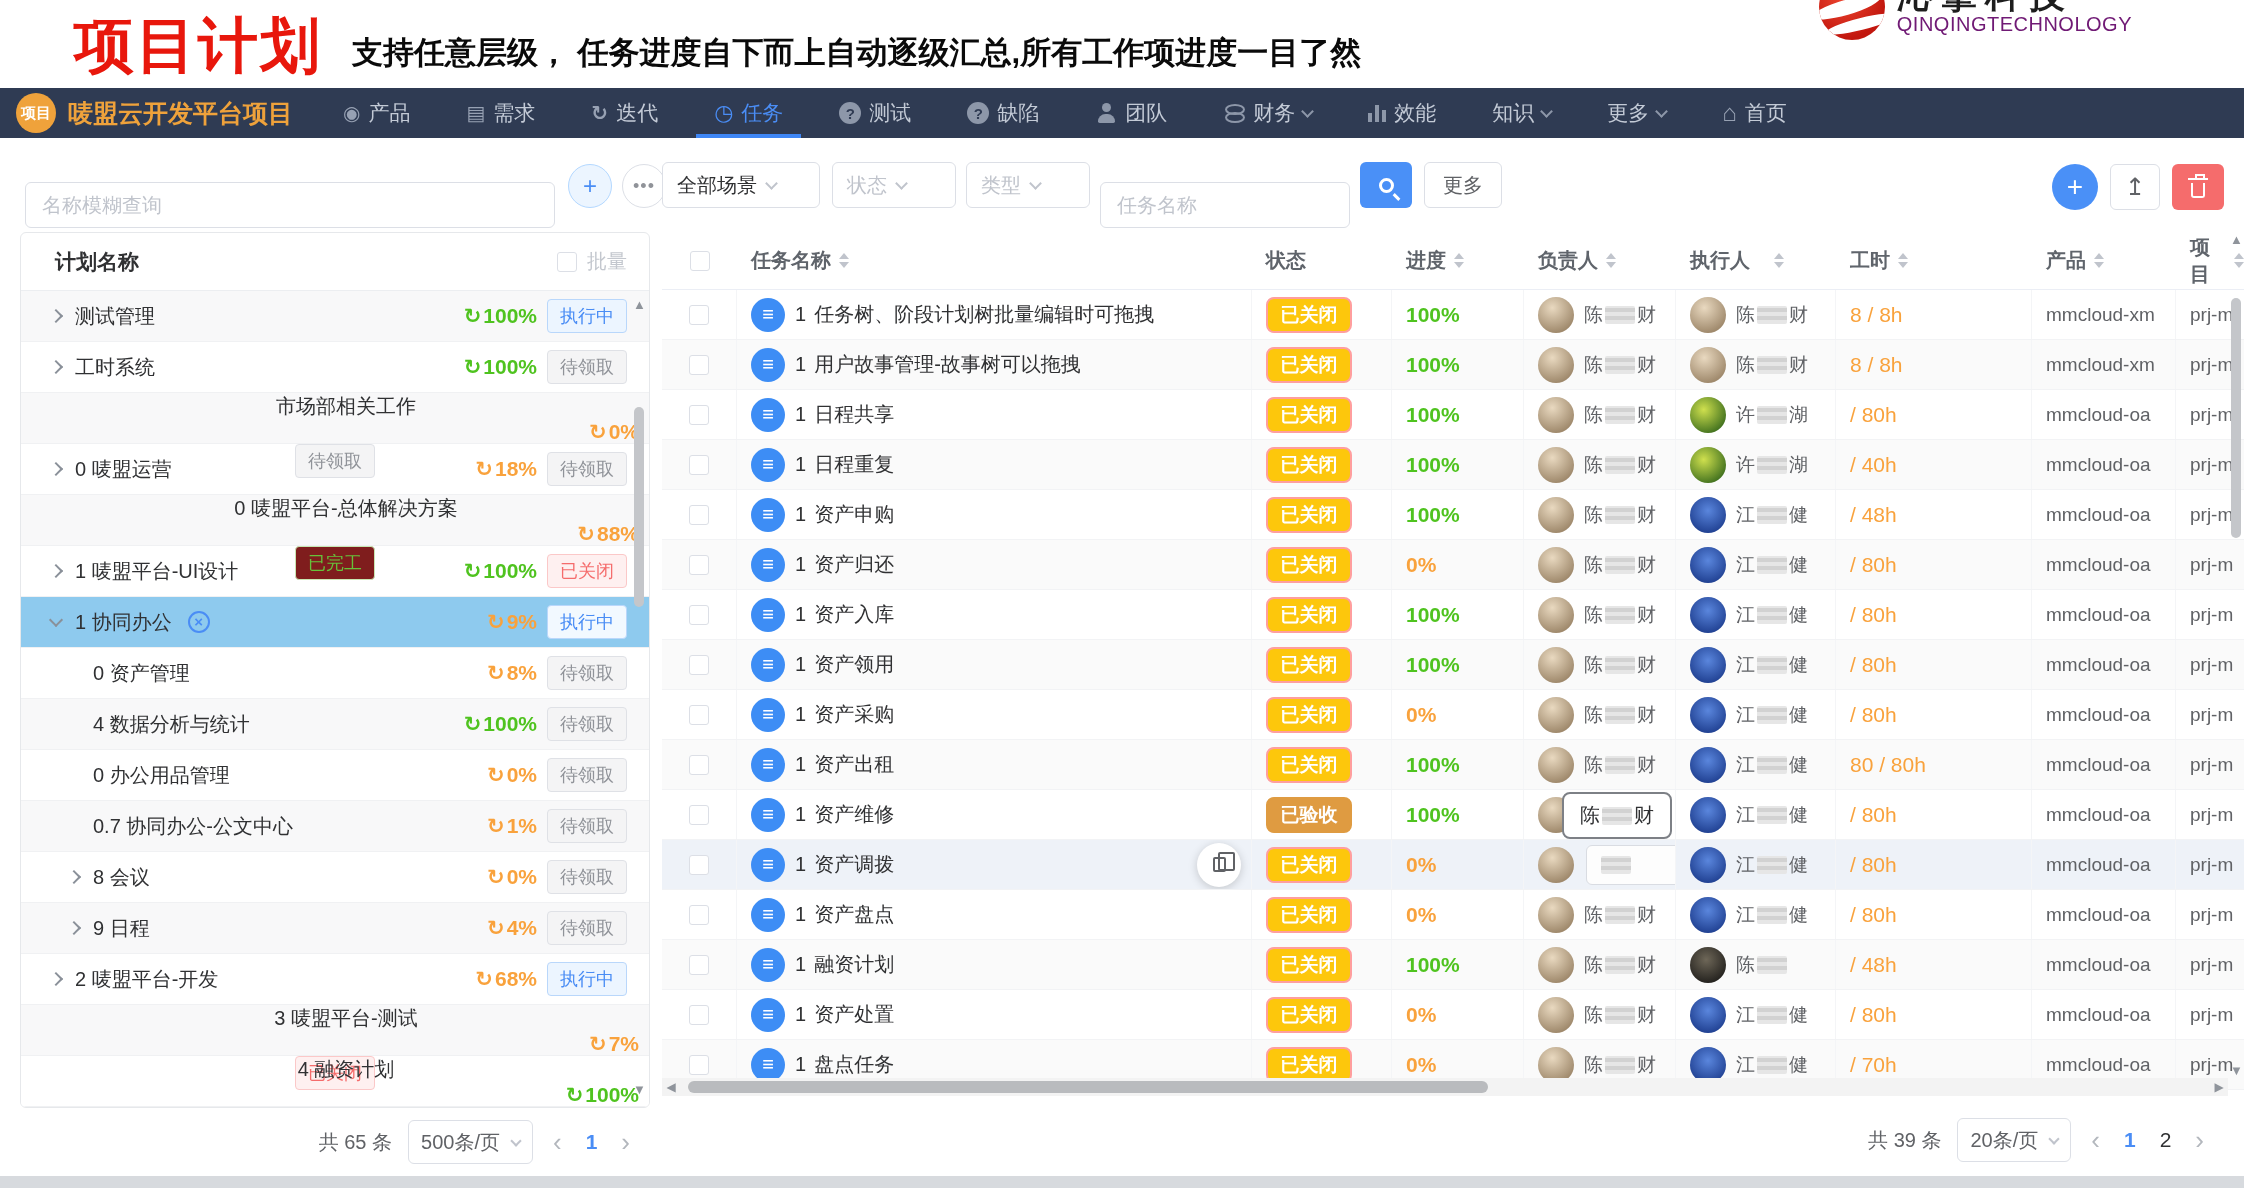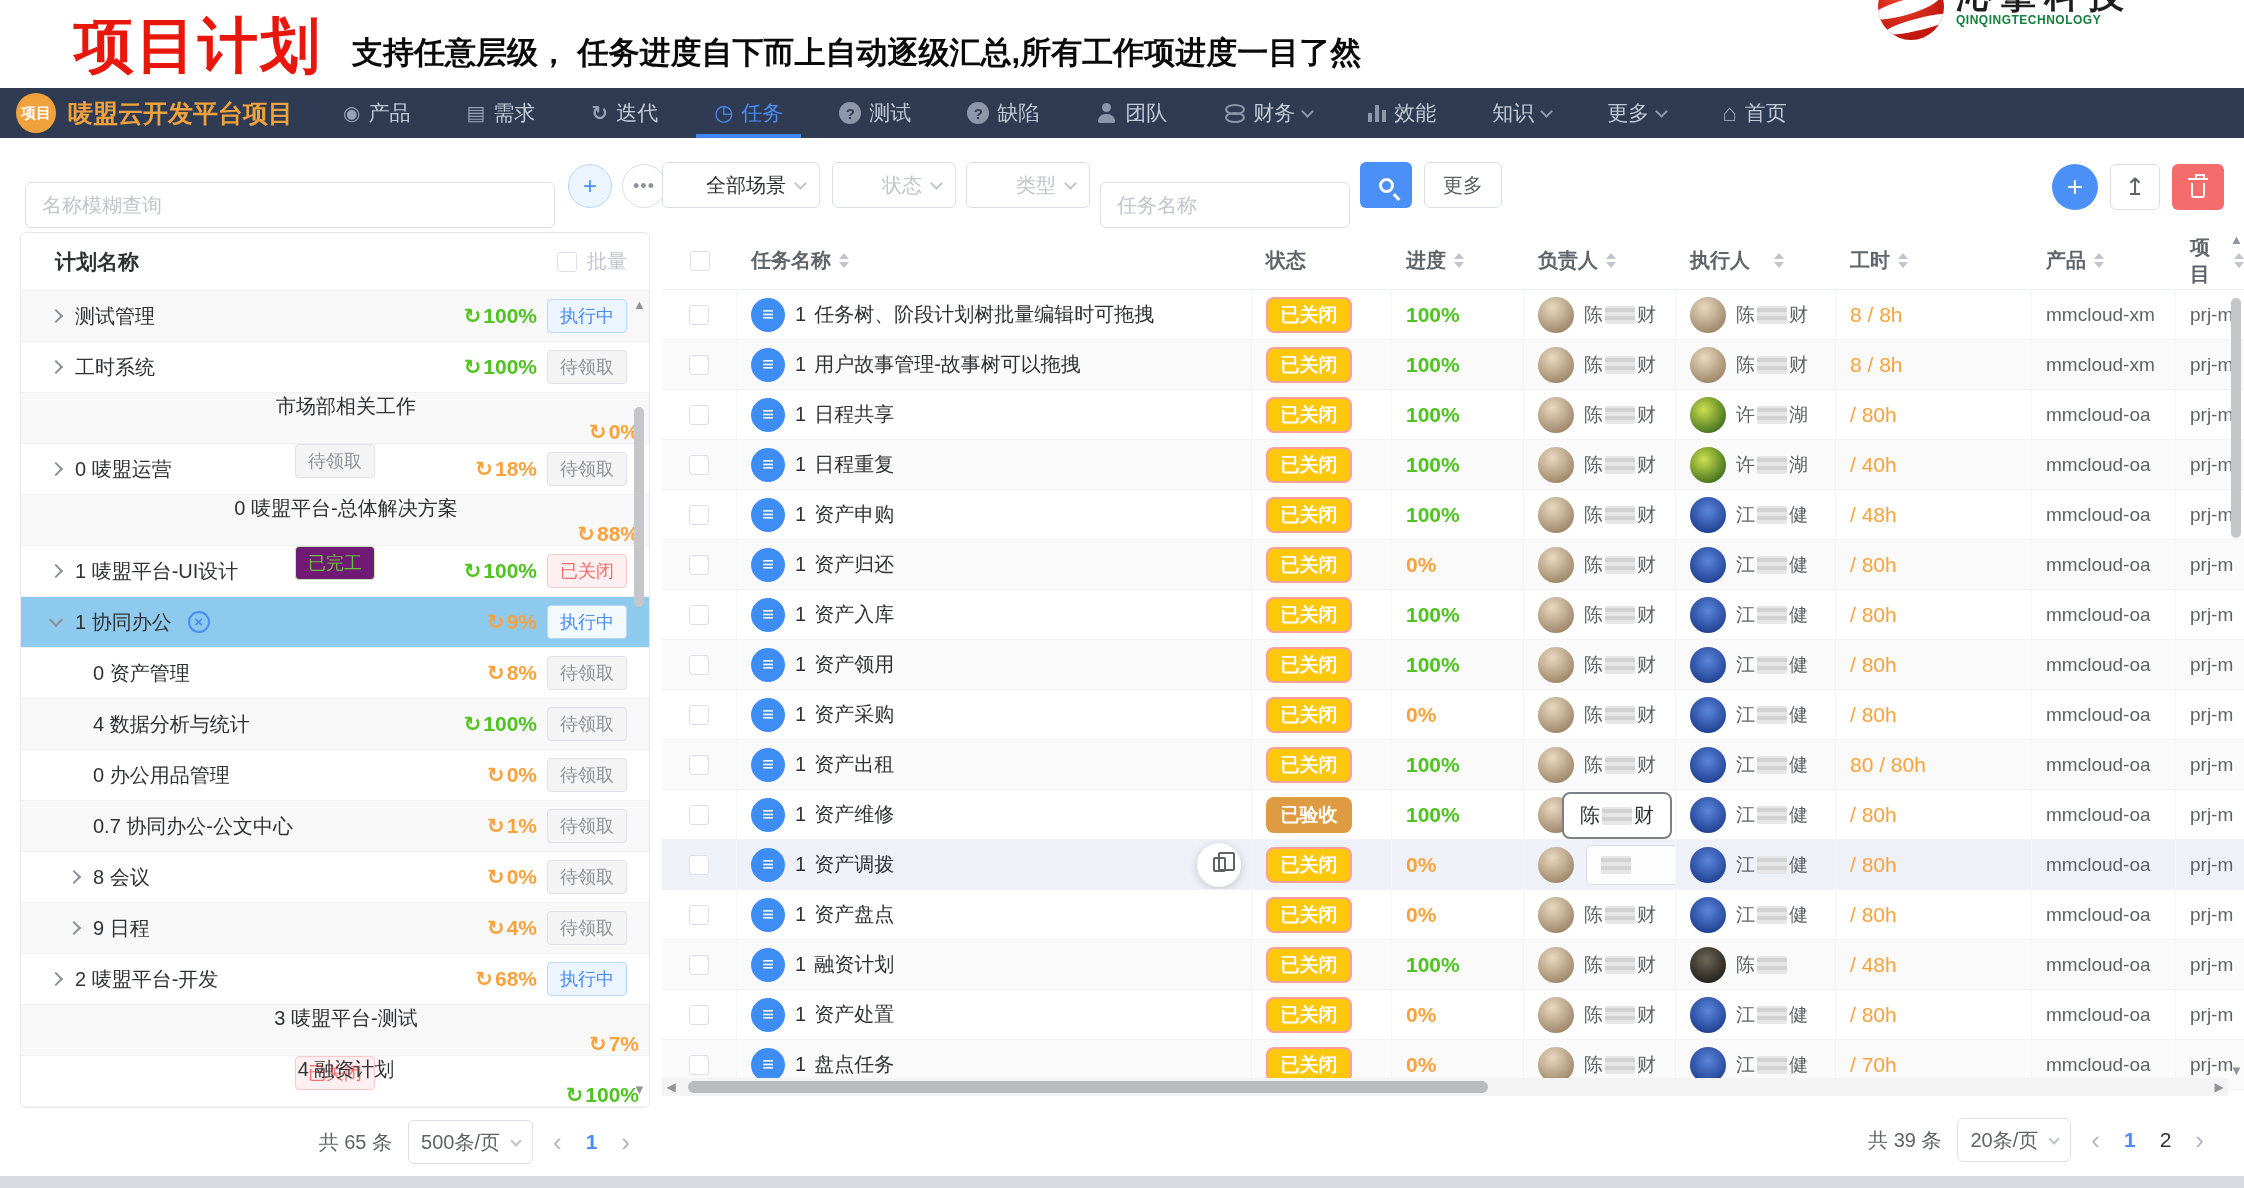--- a/index.html
+++ b/index.html
@@ -11,21 +11,21 @@
   .page-header { position:absolute; left:0; top:0; right:0; height:88px; background:#fff; }
   .big-title { position:absolute; left:74px; top:6px; font-size:60px; font-weight:bold; color:#e8170c; letter-spacing:2px; }
   .subtitle { position:absolute; left:352px; top:32px; font-size:31px; font-weight:bold; color:#0a0a0a; }
   .logo { position:absolute; right:112px; top:0; display:flex; gap:12px; align-items:flex-start; }
   .logo-ball { width:66px; height:66px; border-radius:50%; margin-top:-26px; flex:none; position:relative; overflow:hidden;
     background:radial-gradient(circle at 38% 35%, #ee4630, #c2170e 70%); }
   .logo-ball::before { content:""; position:absolute; left:-8px; top:26px; width:70px; height:15px; background:#fff; border-radius:50%; transform:rotate(-16deg); }
   .logo-ball::after { content:""; position:absolute; left:6px; top:44px; width:72px; height:12px; background:#fff; border-radius:50%; transform:rotate(-14deg); }
   .logo-text { display:flex; flex-direction:column; }
   .logo-cn { height:13px; overflow:hidden; display:flex; align-items:flex-end; font-size:36px; line-height:1.0; font-weight:bold; color:#1d1d1d; letter-spacing:8px; }
-  .logo-en { font-size:12px; font-weight:bold; color:#15803d; letter-spacing:0.5px; }
+  .logo-en { font-size:20px; font-weight:normal; color:#701a75; letter-spacing:0.5px; }
 
   
   .navbar { position:absolute; left:0; top:88px; right:0; height:50px; background:#2f3b53; display:flex; align-items:center; padding-left:16px; }
   .proj-badge { width:40px; height:40px; border-radius:50%; background:#efa23b; color:#fff; font-size:15px; font-weight:bold;
     display:flex; align-items:center; justify-content:center; flex:none; }
   .proj-name { color:#efa23b; font-size:25px; font-weight:bold; margin-left:12px; margin-right:40px; white-space:nowrap; }
   .nav-items { display:flex; align-items:center; height:50px; }
   .nav-item { position:relative; height:50px; display:flex; align-items:center; gap:8px; padding:0 10px; margin-right:36px; cursor:pointer; }
   .nav-item .nlabel { color:#c3cad6; font-size:21px; white-space:nowrap; }
   .nav-item.active .nlabel { color:#4a8df5; }
@@ -54,21 +54,21 @@
 
   
   .toolbar { position:absolute; left:0; top:138px; right:0; height:94px; background:#fff; }
   .tb-input { height:46px; border:1px solid #dcdfe6; border-radius:6px; background:#fff; font-size:20px; padding:0 16px; color:#303133;
     font-family:"Liberation Sans","DejaVu Sans",sans-serif;margin-top:20px; }
   .tb-input::placeholder { color:#c0c4cc; }
   .name-filter { position:absolute; left:25px; top:24px; width:530px; }
   .circle-btn { position:absolute; top:26px; width:44px; height:44px; border-radius:50%; display:flex; align-items:center; justify-content:center; cursor:pointer; font-size:24px; }
   .add-plan { left:568px; background:#ecf5ff; border:1px solid #b3d8ff; color:#4a8df5; }
   .more-dots { left:622px; background:#fff; border:1px solid #dcdfe6; color:#909399; font-size:18px; letter-spacing:1px; }
-  .sel { height:46px; border:1px solid #dcdfe6; border-radius:6px; background:#fff; display:flex; align-items:center; justify-content:flex-end; padding:0 14px; font-size:20px; cursor:pointer; }
+  .sel { height:46px; border:1px solid #dcdfe6; border-radius:6px; background:#fff; display:flex; align-items:center; justify-content:flex-start; padding:0 14px; font-size:20px; cursor:pointer; }
   .sel .caret { width:9px; height:9px; border-right:2px solid #c0c4cc; border-bottom:2px solid #c0c4cc; transform:rotate(45deg); margin-top:-4px; margin-left:10px; flex:none; }
   .sel.ph span.val { color:#c0c4cc; }
   .sel-scene { position:absolute; left:662px; top:24px; width:158px; }
   .sel-status { position:absolute; left:832px; top:24px; width:124px; }
   .sel-type { position:absolute; left:966px; top:24px; width:124px; }
   .task-name { position:absolute; left:1100px; top:24px; width:250px; }
   .search-btn { position:absolute; left:1360px; top:24px; width:52px; height:46px; background:#4a90f7; border-radius:6px; display:flex; align-items:center; justify-content:center; cursor:pointer; }
   .mag { width:15px; height:15px; border:3px solid #fff; border-radius:50%; position:relative; }
   .mag::after { content:""; position:absolute; width:3px; height:8px; background:#fff; left:13px; top:12px; transform:rotate(-45deg); }
   .more-btn { position:absolute; left:1424px; top:24px; height:46px; padding:0 18px; border:1px solid #dcdfe6; border-radius:6px; background:#fff;
@@ -99,21 +99,21 @@
   .tree-arrow.d { visibility:visible; transform:rotate(45deg); margin-top:-4px; }
   .s-label { font-size:20px; color:#303133; white-space:nowrap; }
   .locate { display:inline-block; width:22px; height:22px; border:2px solid #4a8df5; border-radius:50%; margin-left:16px; position:relative; flex:none; }
   .locate::before { content:"×"; position:absolute; left:50%; top:50%; transform:translate(-50%,-54%); color:#4a8df5; font-size:15px; font-weight:bold; }
   .pct { margin-left:auto; margin-right:10px; font-weight:bold; font-size:21px; display:flex; align-items:center; gap:2px; white-space:nowrap; }
   .pct .sync { font-weight:bold; font-size:21px; }
   .green { color:#4fc31f; } .orange { color:#f9a23c; }
   .s-badge { flex:none; width:80px; height:34px; display:flex; align-items:center; justify-content:center; border-radius:4px; font-size:18px; margin-right:22px; }
   .b-blue { color:#4a8df5; background:#ecf5ff; border:1px solid #b9d7fb; }
   .b-gray { color:#909399; background:#f4f4f5; border:1px solid #dfe1e6; }
-  .b-green { color:#67c23a; background:#701a75; border:1px solid #c8e6b2; }
+  .b-green { color:#67c23a; background:#7f1d1d; border:1px solid #c8e6b2; }
   .b-red { color:#f56c6c; background:#fef0f0; border:1px solid #fbc8c8; }
   .s-row.selected { background:#8ecaee; }
   .s-row.selected .s-badge.b-blue { background:#f2f9ff; }
   .side-scroll { position:absolute; right:2px; top:64px; bottom:10px; width:16px; }
   .scroll-up { position:absolute; top:0; left:2px; color:#8f949b; font-size:13px; cursor:pointer; }
   .scroll-down { position:absolute; bottom:0; left:2px; color:#8f949b; font-size:13px; cursor:pointer; }
   .side-thumb { position:absolute; left:3px; top:110px; width:10px; height:200px; background:#c4c6ca; border-radius:5px; cursor:pointer; }
 
   .side-pagination { position:absolute; left:20px; top:1118px; width:630px; height:48px; display:flex; align-items:center; justify-content:flex-end; gap:16px; padding-right:16px; font-size:20px; color:#606266; }
   .psel { height:44px; border:1px solid #dcdfe6; border-radius:6px; display:flex; align-items:center; gap:12px; padding:0 12px; color:#606266; cursor:pointer; }

